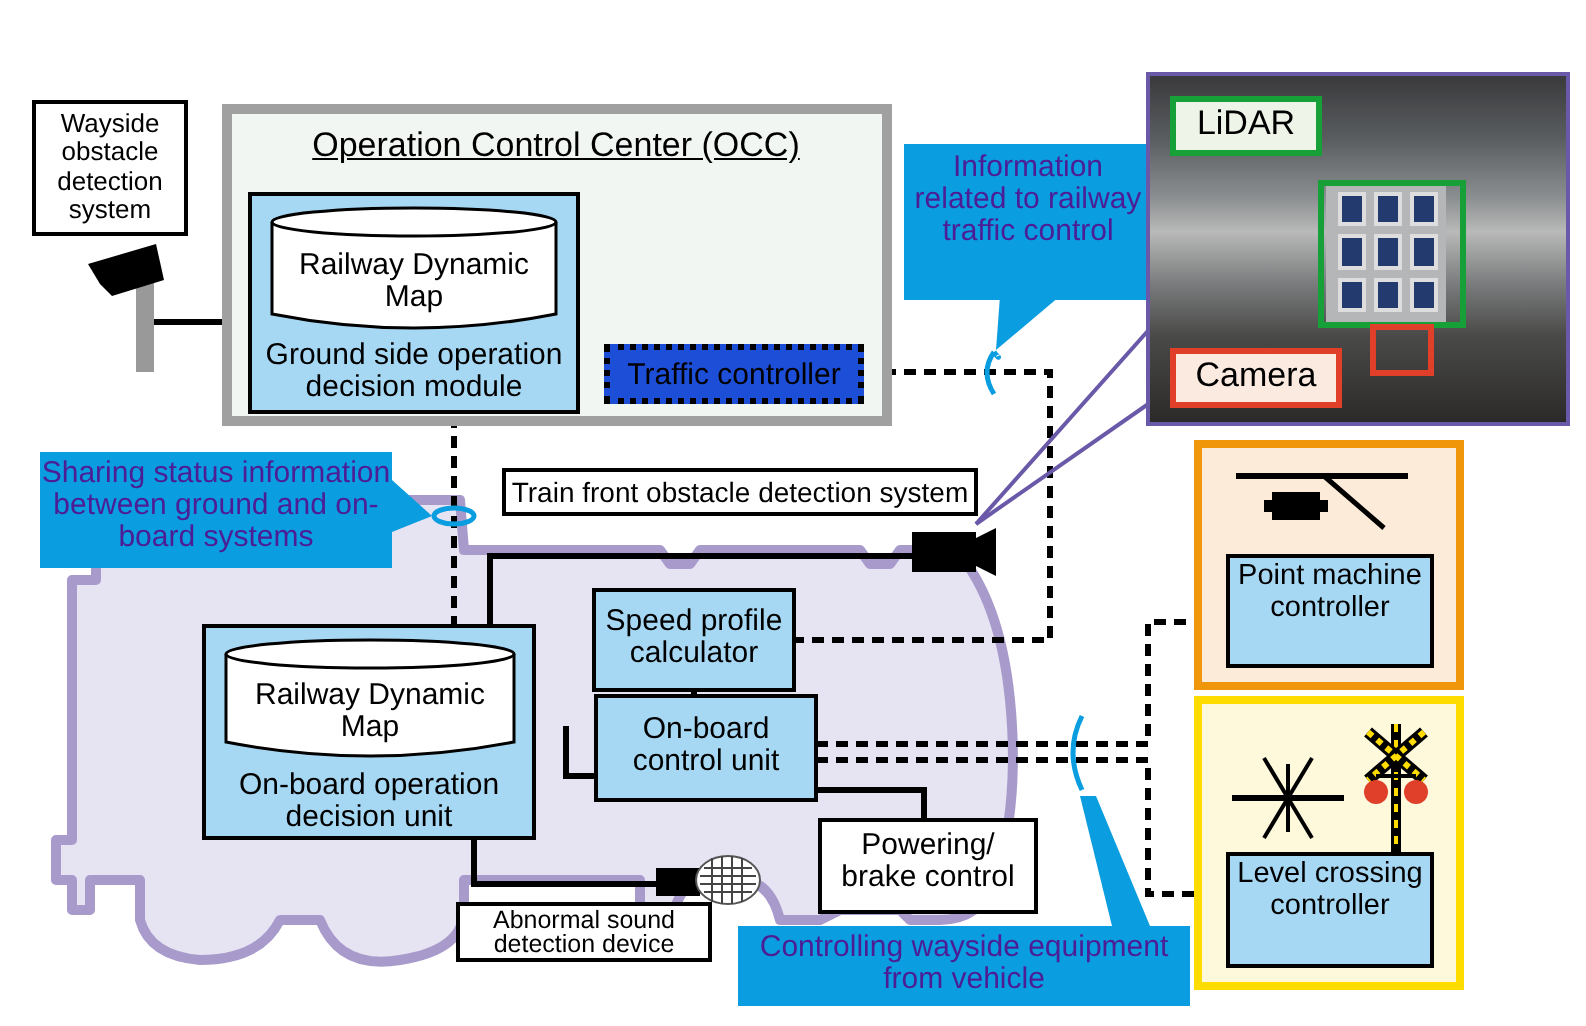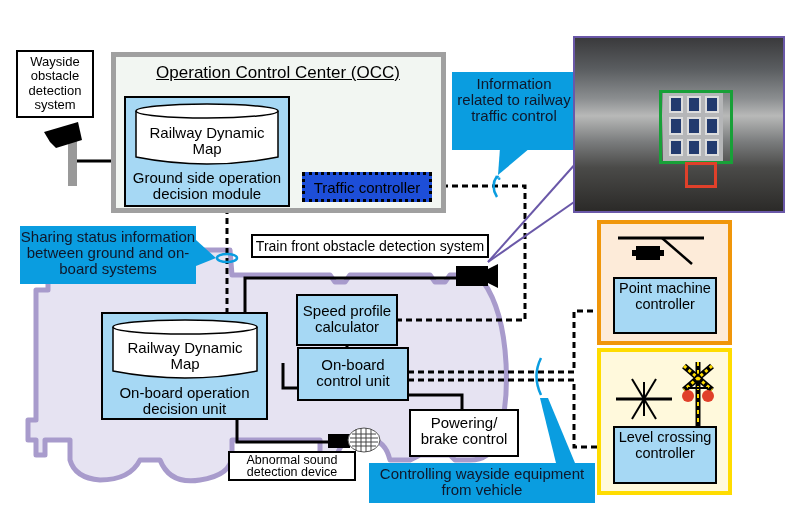--- a/index.html
+++ b/index.html
@@ -3,21 +3,21 @@
 <meta charset="utf-8">
 <style>
   html, body { margin: 0; padding: 0; background: #ffffff; }
   body { width: 793px; height: 513px; position: relative; overflow: hidden;
          font-family: "Liberation Sans", sans-serif; color: #000; }
   .abs { position: absolute; }
   svg.bg { position: absolute; left: 0; top: 0; }
   .box { position: absolute; box-sizing: border-box; text-align: center; padding-left: 48px; }
   .lbl { position: absolute; text-align: center; line-height: 1.08; }
   .blue { background: #a6d8f4; border: 2px solid #000; }
-  .callout { position: absolute; background: #0a9de0; color: #0f172a; text-align: center;
+  .callout { position: absolute; background: #0a9de0; color: #4c1d95; text-align: center;
              line-height: 1.08; box-sizing: border-box; }
   .cyl-text { position: absolute; text-align: center; font-size: 15px; line-height: 1.05; }
 </style>
 </head>
 <body>
 
 <svg class="bg" width="793" height="513" viewBox="0 0 793 513">
 
   <path d="M 48 290 L 48 258 L 34 258 L 34 250 L 230 250 L 232 275 L 330 275 L 335 282 L 345 282 L 350 275 L 430 275 L 435 282 L 445 282 L 450 275 L 478 275
            Q 500 300 505 350 Q 510 400 498 440 Q 490 460 470 460 L 455 460 L 450 455 L 420 455 L 410 460
@@ -108,20 +108,26 @@
     <div style="background:#223a6e;border:2px solid #ddd;"></div>
     <div style="background:#223a6e;border:2px solid #ddd;"></div>
     <div style="background:#223a6e;border:2px solid #ddd;"></div>
     <div style="background:#223a6e;border:2px solid #ddd;"></div>
     <div style="background:#223a6e;border:2px solid #ddd;"></div>
     <div style="background:#223a6e;border:2px solid #ddd;"></div>
     <div style="background:#223a6e;border:2px solid #ddd;"></div>
   </div>
   <div class="abs" style="left:84px;top:52px;width:68px;height:68px;border:3px solid #18a038;"></div>
   <div class="abs" style="left:110px;top:124px;width:26px;height:20px;border:3px solid #e0402a;"></div>
+  <div class="abs" style="left:10px;top:10px;width:70px;height:24px;border:3px solid #18a038;background:#eef4e8;">
+    <div class="lbl" style="left:0;right:0;top:2px;font-size:17px;">LiDAR</div>
+  </div>
+  <div class="abs" style="left:10px;top:136px;width:80px;height:24px;border:3px solid #e0402a;background:#fbeadf;">
+    <div class="lbl" style="left:0;right:0;top:2px;font-size:17px;">Camera</div>
+  </div>
 </div>
 
 <div class="callout" style="left:20px;top:226px;width:176px;height:58px;padding-top:3px;font-size:15px;">
   <span>Sharing status information between ground and on-board systems</span>
 </div>
 
 <div class="box" style="left:251px;top:234px;width:238px;height:24px;border:2px solid #000;background:#fff;">
   <div class="lbl" style="left:0;right:0;top:3px;font-size:14px;">Train front obstacle detection system</div>
 </div>
 

